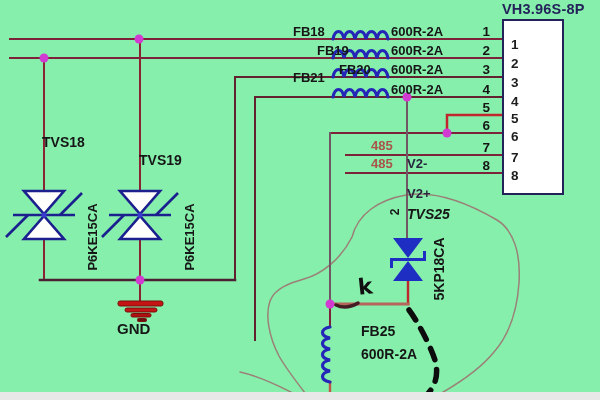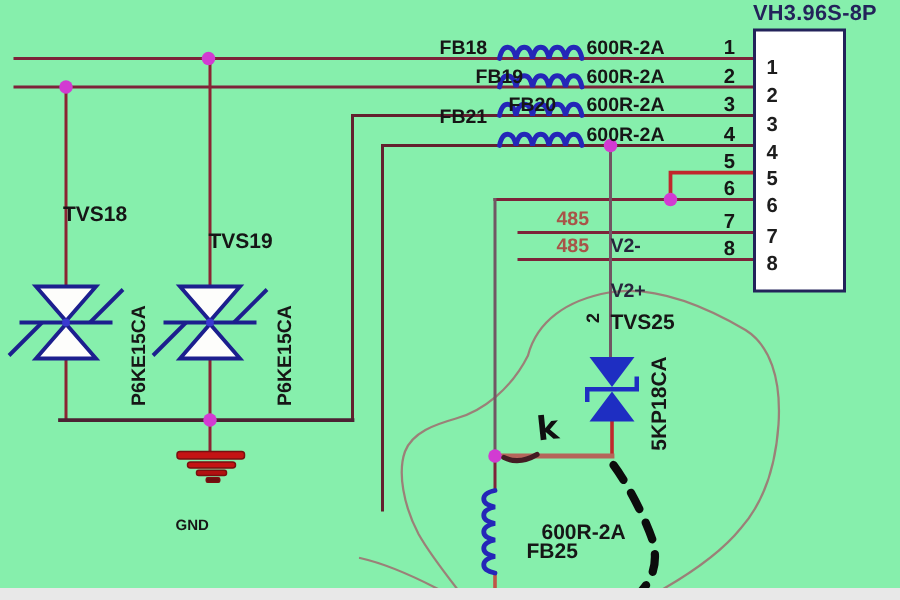--- a/index.html
+++ b/index.html
@@ -156,23 +156,23 @@
   <span class="lbl netsig" style="left:407px;top:139px;margin-top:48px;">V2+</span>
   <span class="lbl net485" style="left:371px;top:157px;">485</span>
   <span class="lbl netsig" style="left:407px;top:157px;">V2-</span>
 
   <span class="lbl lbl14" style="left:42px;top:135px;">TVS18</span>
   <span class="lbl lbl14" style="left:139px;top:153px;">TVS19</span>
   <span class="lbl rot" style="left:93px;top:237px;">P6KE15CA</span>
   <span class="lbl rot" style="left:190px;top:237px;">P6KE15CA</span>
 
   <span class="lbl rot" style="left:396px;top:212px;font-size:12px;">2</span>
-  <span class="lbl lbl14" style="left:407px;top:207px;">TVS25</span>
+  <span class="lbl lbl14" style="left:407px;top:207px;font-style:italic;">TVS25</span>
   <span class="lbl lbl14 rot" style="left:440px;top:269px;">5KP18CA</span>
 
-  <span class="lbl lbl14" style="left:351px;top:324px;margin-top:36px;">FB25</span>
+  <span class="lbl lbl14" style="left:361px;top:324px;">FB25</span>
   <span class="lbl lbl14" style="left:361px;top:347px;">600R-2A</span>
 
-  <span class="lbl" style="left:117px;top:321px;font-size:10px;margin-top:24px;">GND</span>
+  <span class="lbl" style="left:117px;top:321px;font-size:15px;">GND</span>
 
   <span class="lbl kmark" style="left:358px;top:274px;">k</span>
 
 </div>
 
 </body></html>

